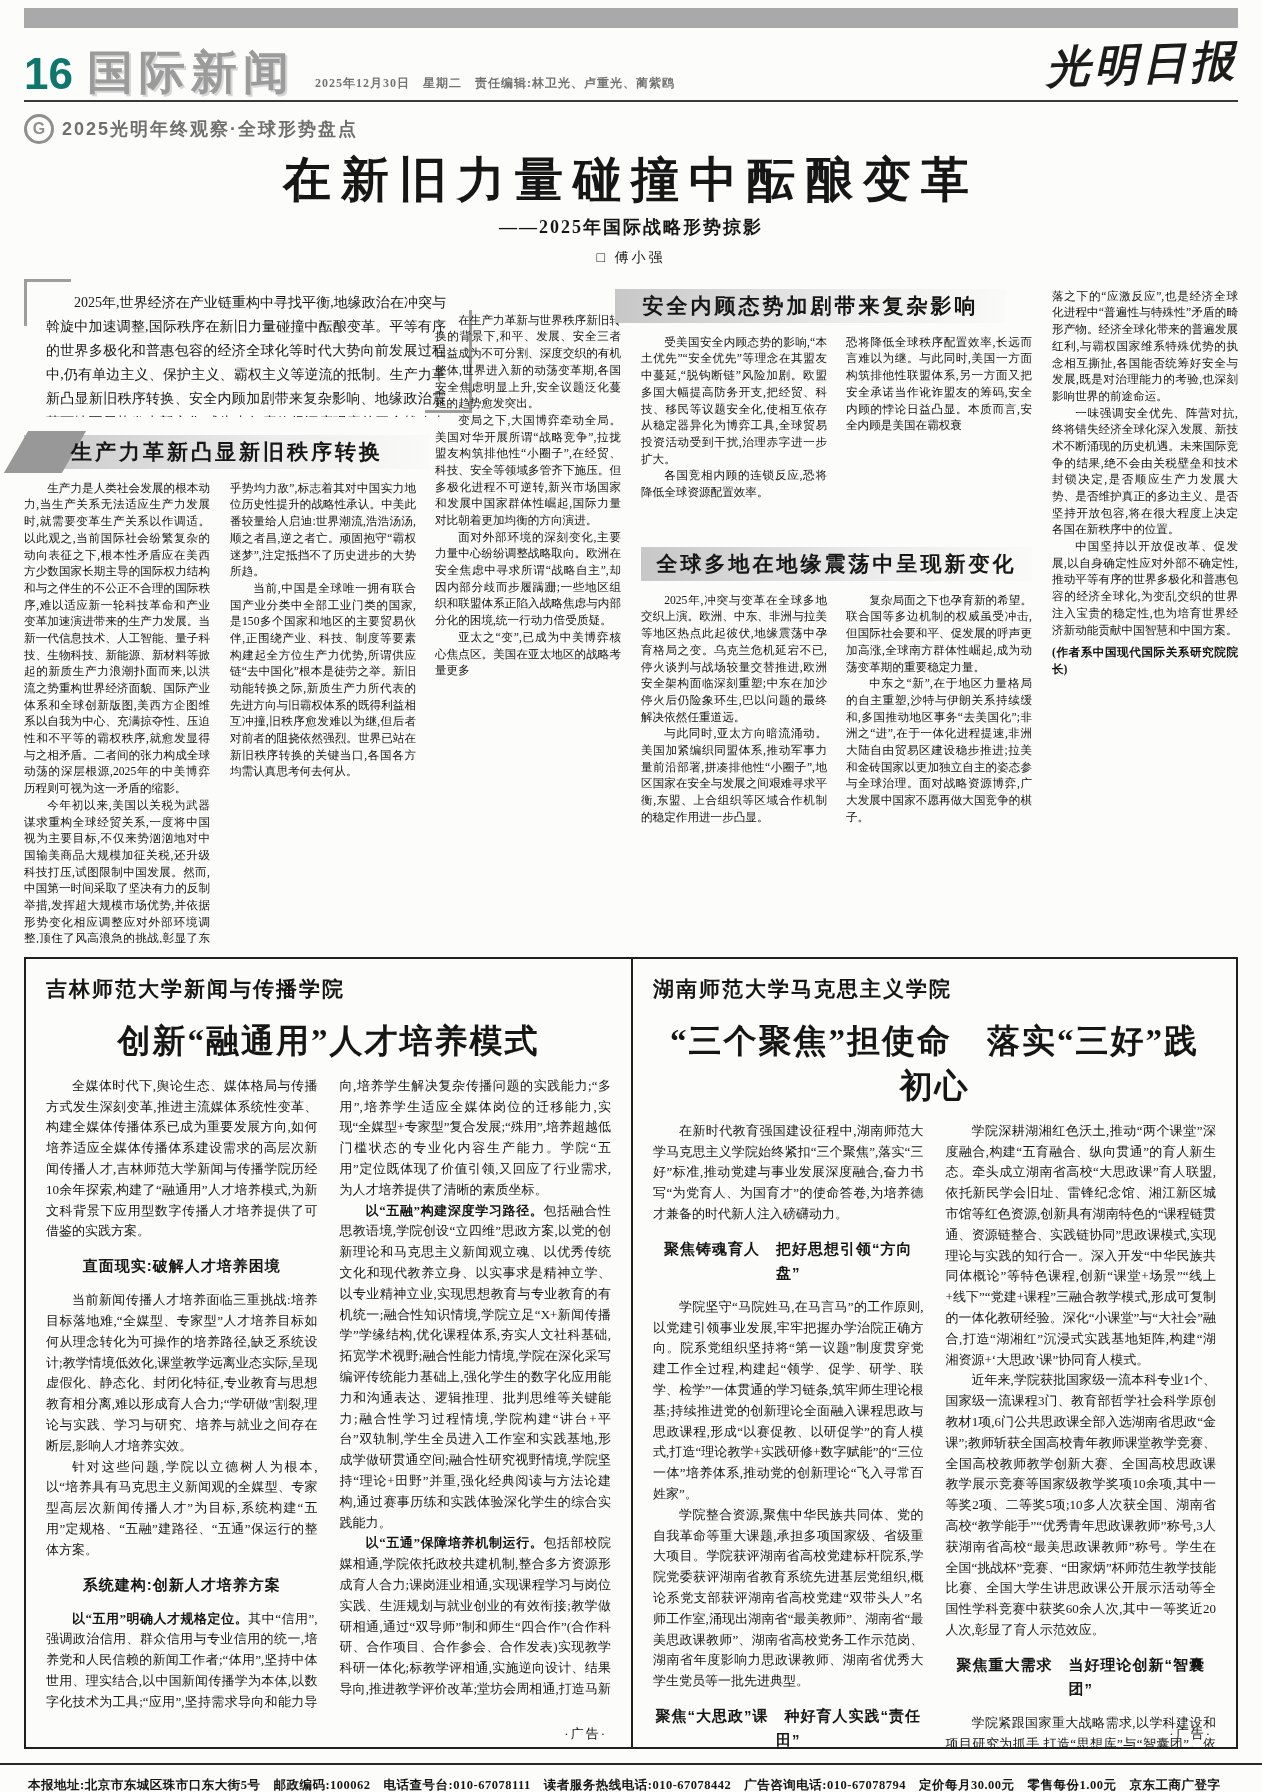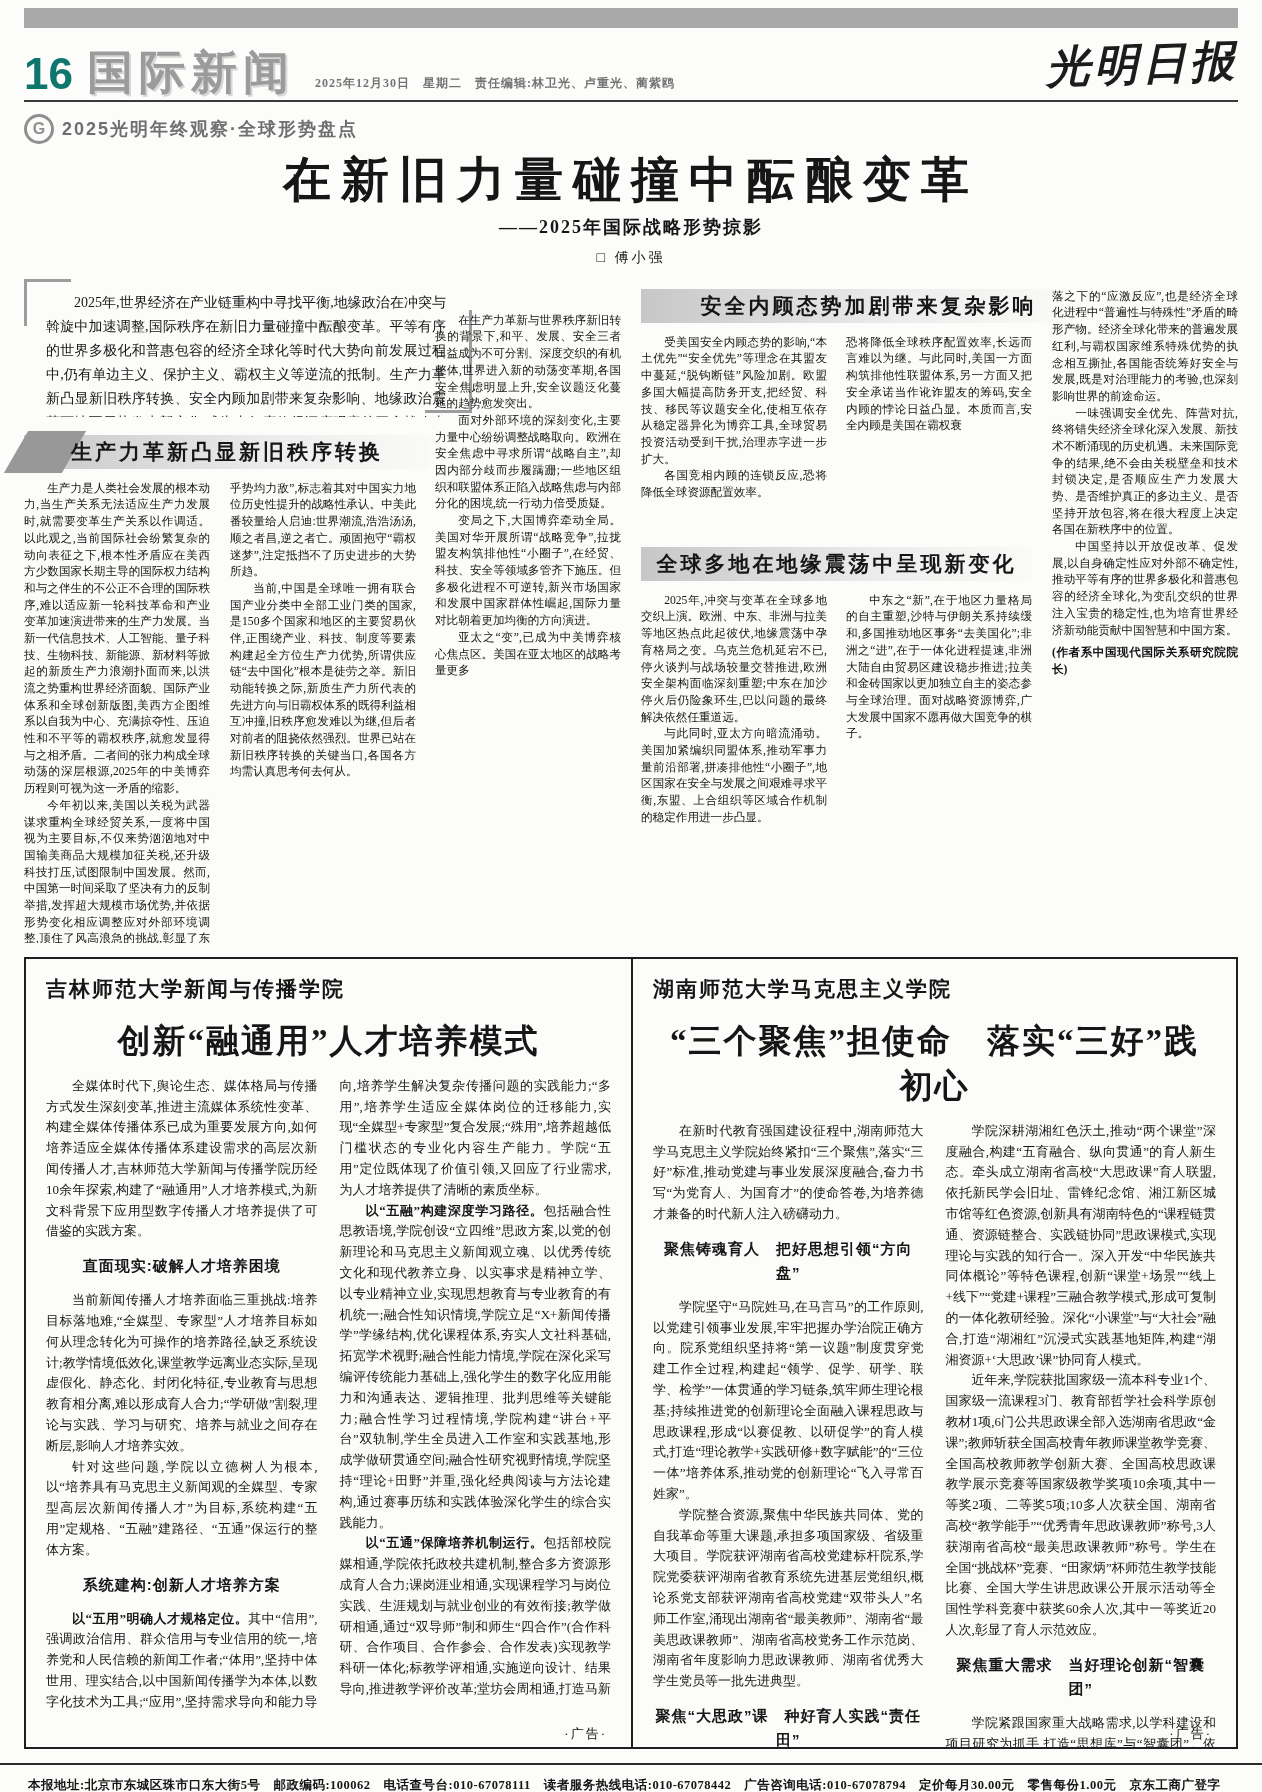--- a/index.html
+++ b/index.html
@@ -101,46 +101,47 @@
       <p>今年初以来,美国以关税为武器谋求重构全球经贸关系,一度将中国视为主要目标,不仅来势汹汹地对中国输美商品大规模加征关税,还升级科技打压,试图限制中国发展。然而,中国第一时间采取了坚决有力的反制举措,发挥超大规模市场优势,并依据形势变化相应调整应对外部环境调整,顶住了风高浪急的挑战,彰显了东方大国的战略自信与定力。2025年12月,美国新版国家安全战略前所未见地将中美关系态势描述为“近</p>
     </div>
 
     <div class="ncol" style="left:206px;top:204px;height:462px;">
       <p class="noind">乎势均力敌”,标志着其对中国实力地位历史性提升的战略性承认。中美此番较量给人启迪:世界潮流,浩浩汤汤,顺之者昌,逆之者亡。顽固抱守“霸权迷梦”,注定抵挡不了历史进步的大势所趋。</p>
       <p>当前,中国是全球唯一拥有联合国产业分类中全部工业门类的国家,是150多个国家和地区的主要贸易伙伴,正围绕产业、科技、制度等要素构建起全方位生产力优势,所谓供应链“去中国化”根本是徒劳之举。新旧动能转换之际,新质生产力所代表的先进方向与旧霸权体系的既得利益相互冲撞,旧秩序愈发难以为继,但后者对前者的阻挠依然强烈。世界已站在新旧秩序转换的关键当口,各国各方均需认真思考何去何从。</p>
     </div>
 
     <div class="ncol" style="left:411px;top:36px;height:630px;">
       <p>在生产力革新与世界秩序新旧转换的背景下,和平、发展、安全三者日益成为不可分割、深度交织的有机整体,世界进入新的动荡变革期,各国安全焦虑明显上升,安全议题泛化蔓延的趋势愈发突出。</p>
+      <p>变局之下,大国博弈牵动全局。美国对华开展所谓“战略竞争”,拉拢盟友构筑排他性“小圈子”,在经贸、科技、安全等领域多管齐下施压。但多极化进程不可逆转,新兴市场国家和发展中国家群体性崛起,国际力量对比朝着更加均衡的方向演进。</p>
       <p>面对外部环境的深刻变化,主要力量中心纷纷调整战略取向。欧洲在安全焦虑中寻求所谓“战略自主”,却因内部分歧而步履蹒跚;一些地区组织和联盟体系正陷入战略焦虑与内部分化的困境,统一行动力倍受质疑。</p>
-      <p>变局之下,大国博弈牵动全局。美国对华开展所谓“战略竞争”,拉拢盟友构筑排他性“小圈子”,在经贸、科技、安全等领域多管齐下施压。但多极化进程不可逆转,新兴市场国家和发展中国家群体性崛起,国际力量对比朝着更加均衡的方向演进。</p>
       <p>亚太之“变”,已成为中美博弈核心焦点区。美国在亚太地区的战略考量更多</p>
     </div>
 
-    <div class="sechead" style="left:617px;top:12px;width:391px;padding-left:32px;">
+    <div class="sechead" style="left:591px;top:12px;width:391px;">
       <span>安全内顾态势加剧带来复杂影响</span>
     </div>
 
     <div class="ncol" style="left:617px;top:58px;height:198px;">
       <p>受美国安全内顾态势的影响,“本土优先”“安全优先”等理念在其盟友中蔓延,“脱钩断链”风险加剧。欧盟多国大幅提高防务开支,把经贸、科技、移民等议题安全化,使相互依存从稳定器异化为博弈工具,全球贸易投资活动受到干扰,治理赤字进一步扩大。</p>
       <p>各国竞相内顾的连锁反应,恐将降低全球资源配置效率。</p>
     </div>
     <div class="ncol" style="left:822px;top:58px;height:198px;">
       <p class="noind">恐将降低全球秩序配置效率,长远而言难以为继。与此同时,美国一方面构筑排他性联盟体系,另一方面又把安全承诺当作讹诈盟友的筹码,安全内顾的悖论日益凸显。本质而言,安全内顾是美国在霸权衰</p>
     </div>
 
     <div class="sechead" style="left:617px;top:270px;width:391px;">
       <span>全球多地在地缘震荡中呈现新变化</span>
     </div>
 
     <div class="ncol" style="left:617px;top:316px;height:350px;">
       <p>2025年,冲突与变革在全球多地交织上演。欧洲、中东、非洲与拉美等地区热点此起彼伏,地缘震荡中孕育格局之变。乌克兰危机延宕不已,停火谈判与战场较量交替推进,欧洲安全架构面临深刻重塑;中东在加沙停火后仍险象环生,巴以问题的最终解决依然任重道远。</p>
       <p>与此同时,亚太方向暗流涌动。美国加紧编织同盟体系,推动军事力量前沿部署,拼凑排他性“小圈子”,地区国家在安全与发展之间艰难寻求平衡,东盟、上合组织等区域合作机制的稳定作用进一步凸显。</p>
     </div>
     <div class="ncol" style="left:822px;top:316px;height:350px;">
+      <p>复杂局面之下也孕育新的希望。联合国等多边机制的权威虽受冲击,但国际社会要和平、促发展的呼声更加高涨,全球南方群体性崛起,成为动荡变革期的重要稳定力量。</p>
       <p>中东之“新”,在于地区力量格局的自主重塑,沙特与伊朗关系持续缓和,多国推动地区事务“去美国化”;非洲之“进”,在于一体化进程提速,非洲大陆自由贸易区建设稳步推进;拉美和金砖国家以更加独立自主的姿态参与全球治理。面对战略资源博弈,广大发展中国家不愿再做大国竞争的棋子。</p>
     </div>
 
     <div class="ncol" style="left:1028px;top:12px;height:654px;">
       <p class="noind">落之下的“应激反应”,也是经济全球化进程中“普遍性与特殊性”矛盾的畸形产物。经济全球化带来的普遍发展红利,与霸权国家维系特殊优势的执念相互撕扯,各国能否统筹好安全与发展,既是对治理能力的考验,也深刻影响世界的前途命运。</p>
       <p>一味强调安全优先、阵营对抗,终将错失经济全球化深入发展、新技术不断涌现的历史机遇。未来国际竞争的结果,绝不会由关税壁垒和技术封锁决定,是否顺应生产力发展大势、是否维护真正的多边主义、是否坚持开放包容,将在很大程度上决定各国在新秩序中的位置。</p>
       <p>中国坚持以开放促改革、促发展,以自身确定性应对外部不确定性,推动平等有序的世界多极化和普惠包容的经济全球化,为变乱交织的世界注入宝贵的稳定性,也为培育世界经济新动能贡献中国智慧和中国方案。</p>
       <p class="attr">(作者系中国现代国际关系研究院院长)</p>
     </div>
   </div>

